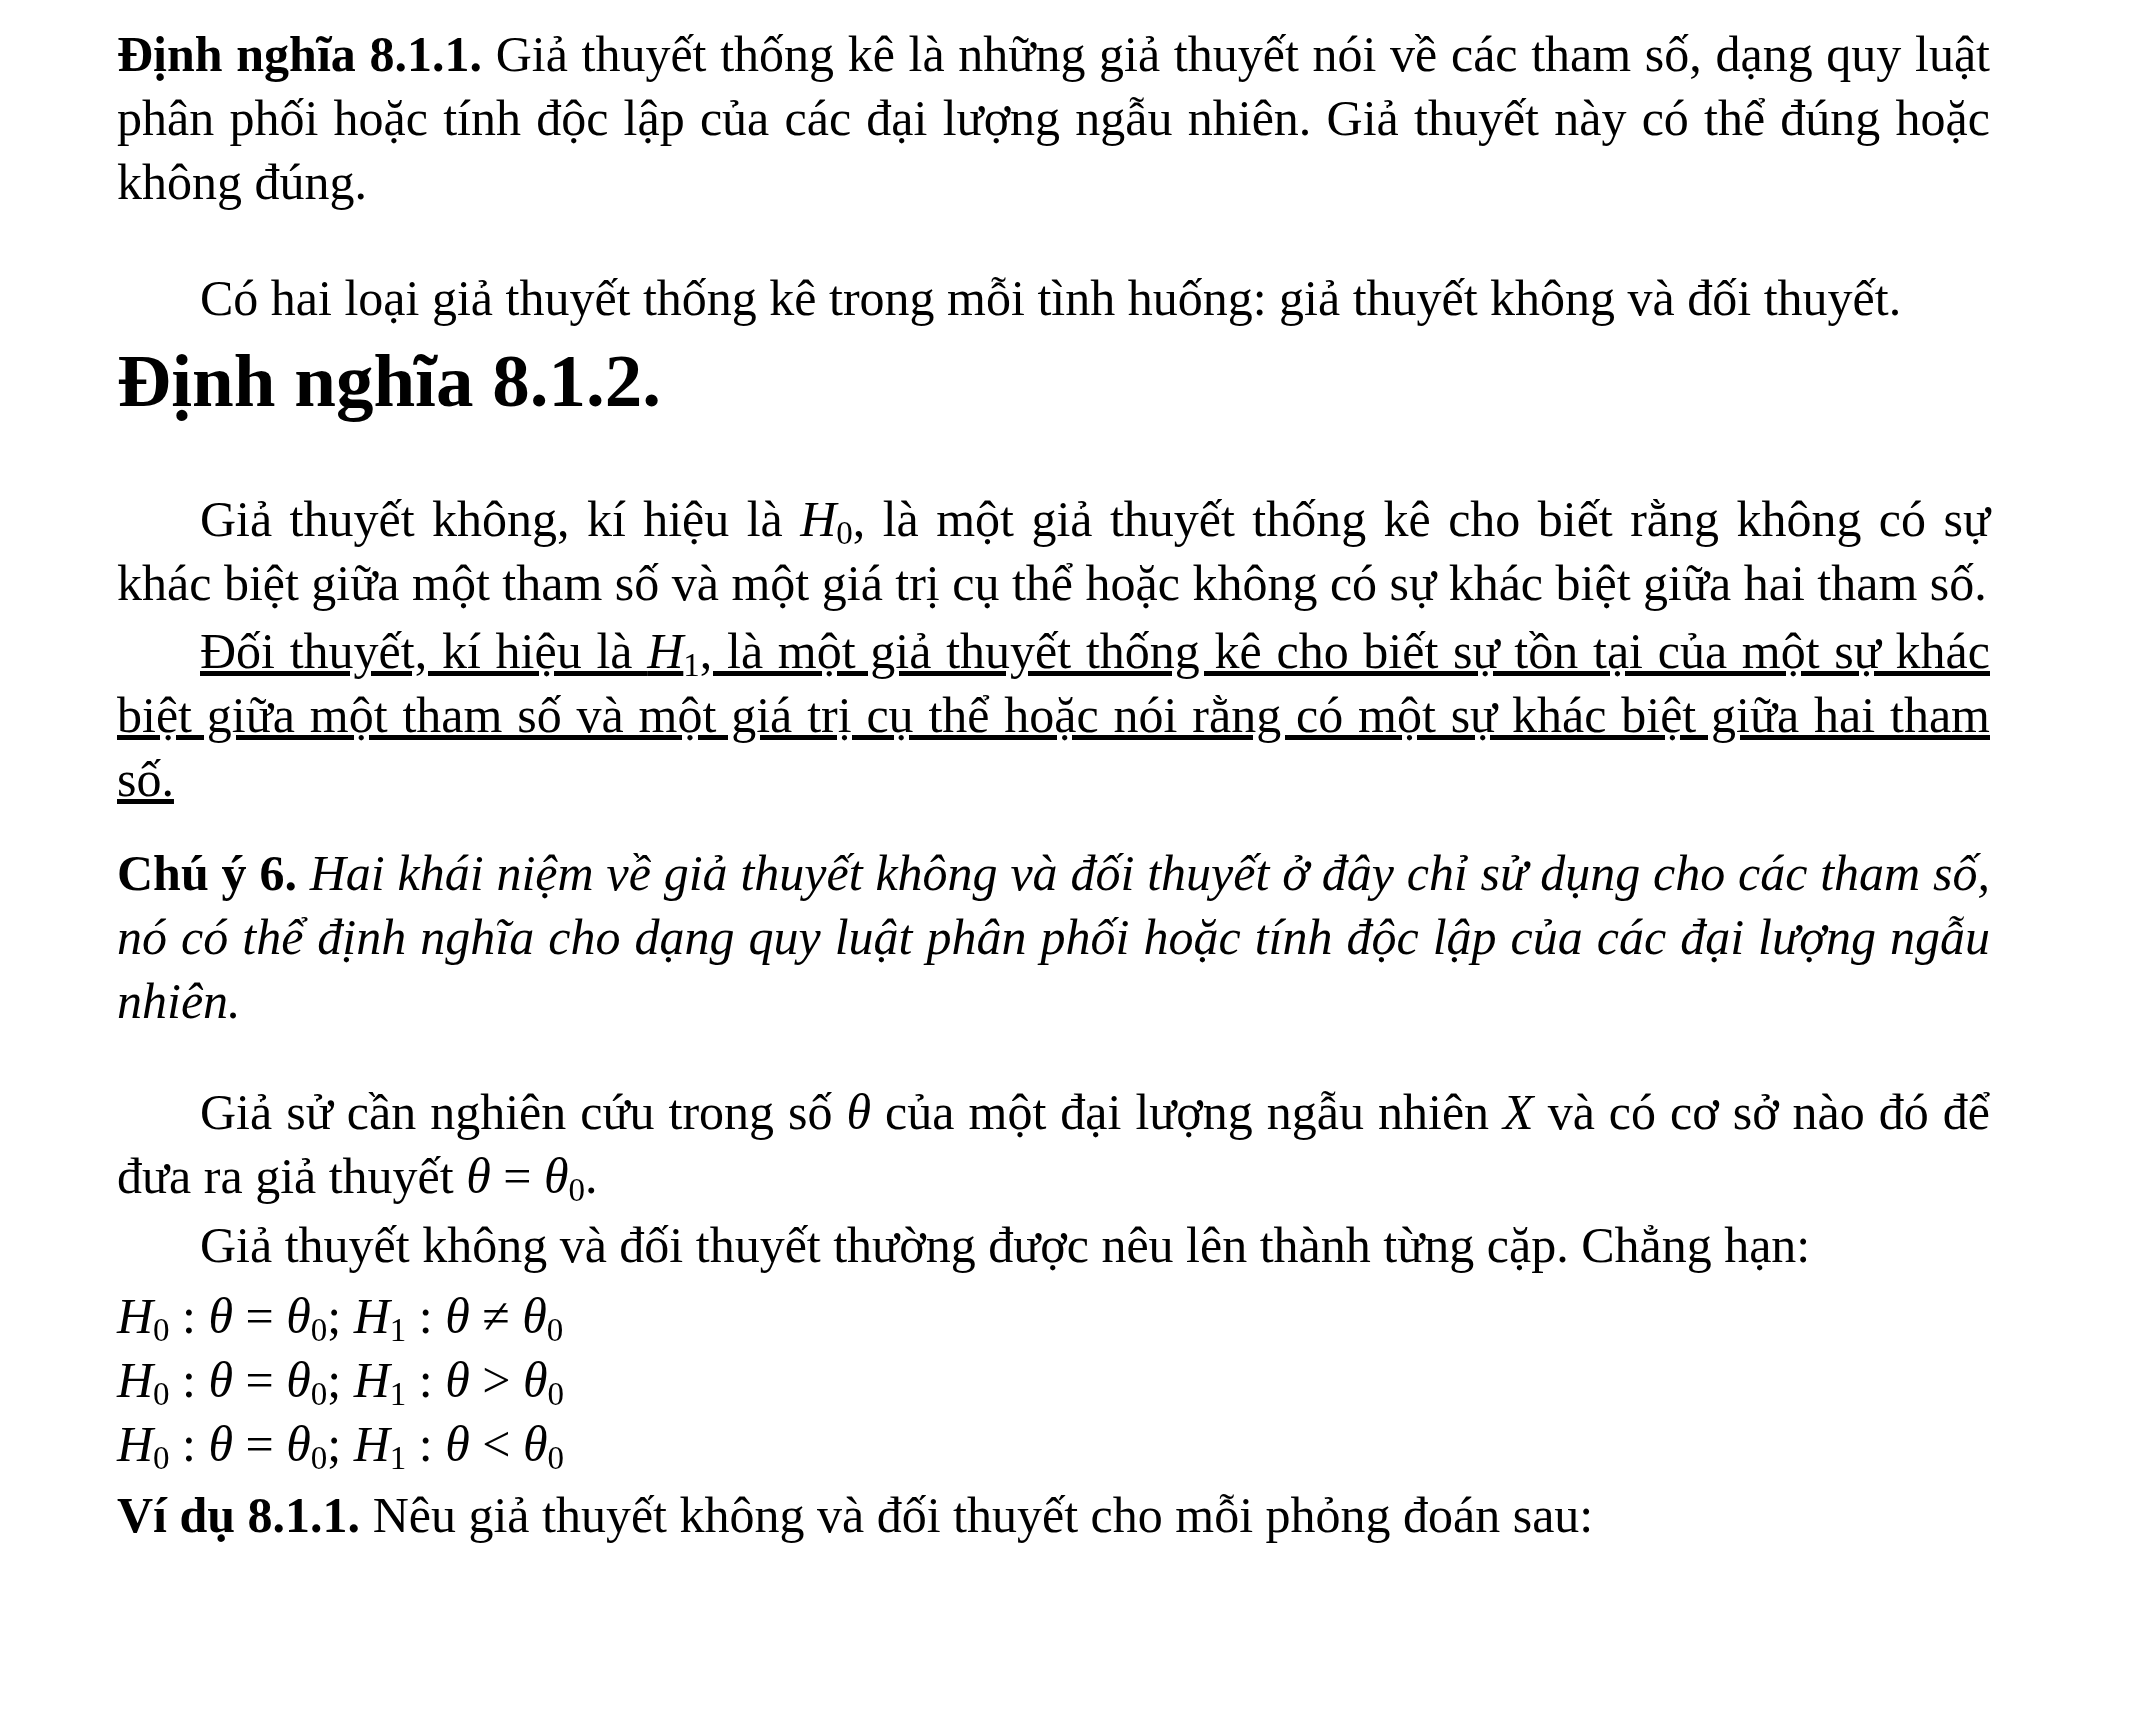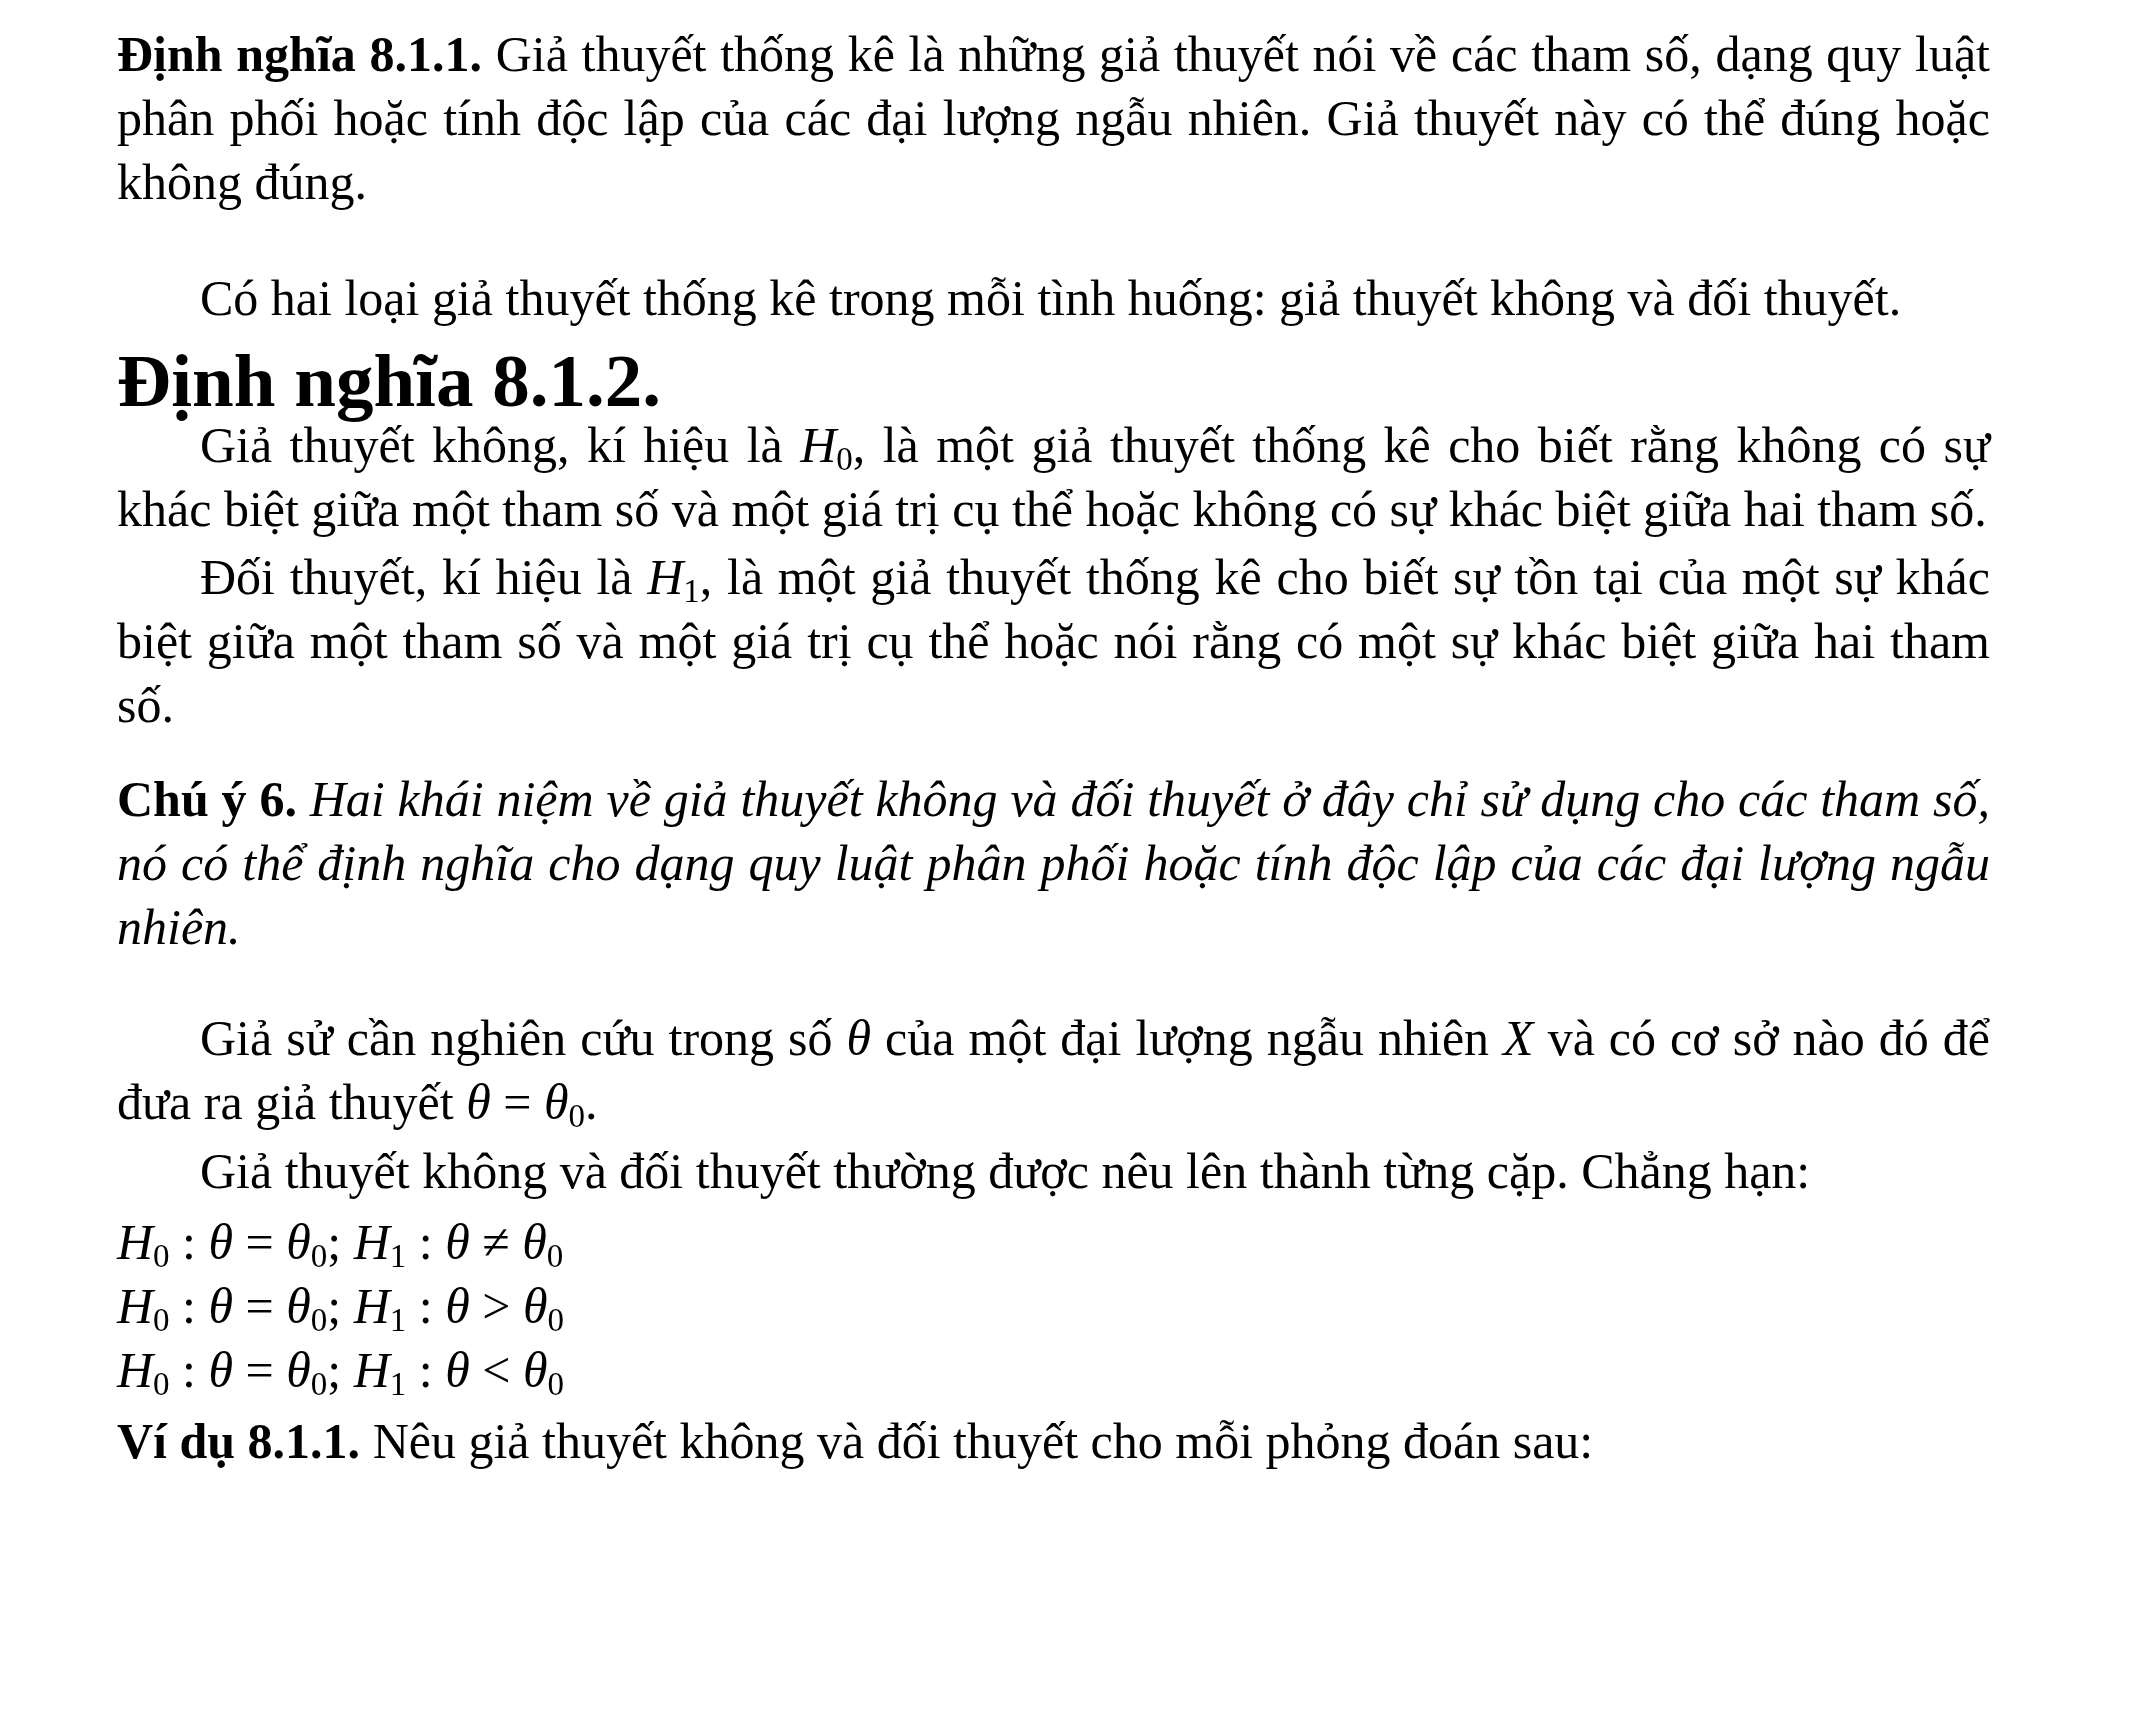--- a/index.html
+++ b/index.html
@@ -30,22 +30,22 @@
   sub {
     font-size: 0.66em;
     line-height: 0;
     vertical-align: baseline;
     position: relative;
     top: 0.24em;
     font-style: normal;
   }
   .m-two-types   { margin-top: 52px; }
   .m-def2        { margin-top: 19px; }
-  .m-null        { }
-  .m-alt         { margin-top: 4px;  }
+  .m-null        { margin-top: 74px; }
+  .m-alt         { margin-top: 4px; text-decoration: underline;  }
   .m-note        { margin-top: 30px; }
   .m-assume      { margin-top: 47px; }
   .m-pairs-intro { margin-top: 5px; }
   .m-formulas    { margin-top: 7px;  }
   .m-example     { margin-top: 7px; }
   .formula {
     margin: 0;
     line-height: 64px;
     text-align: left;
   }

